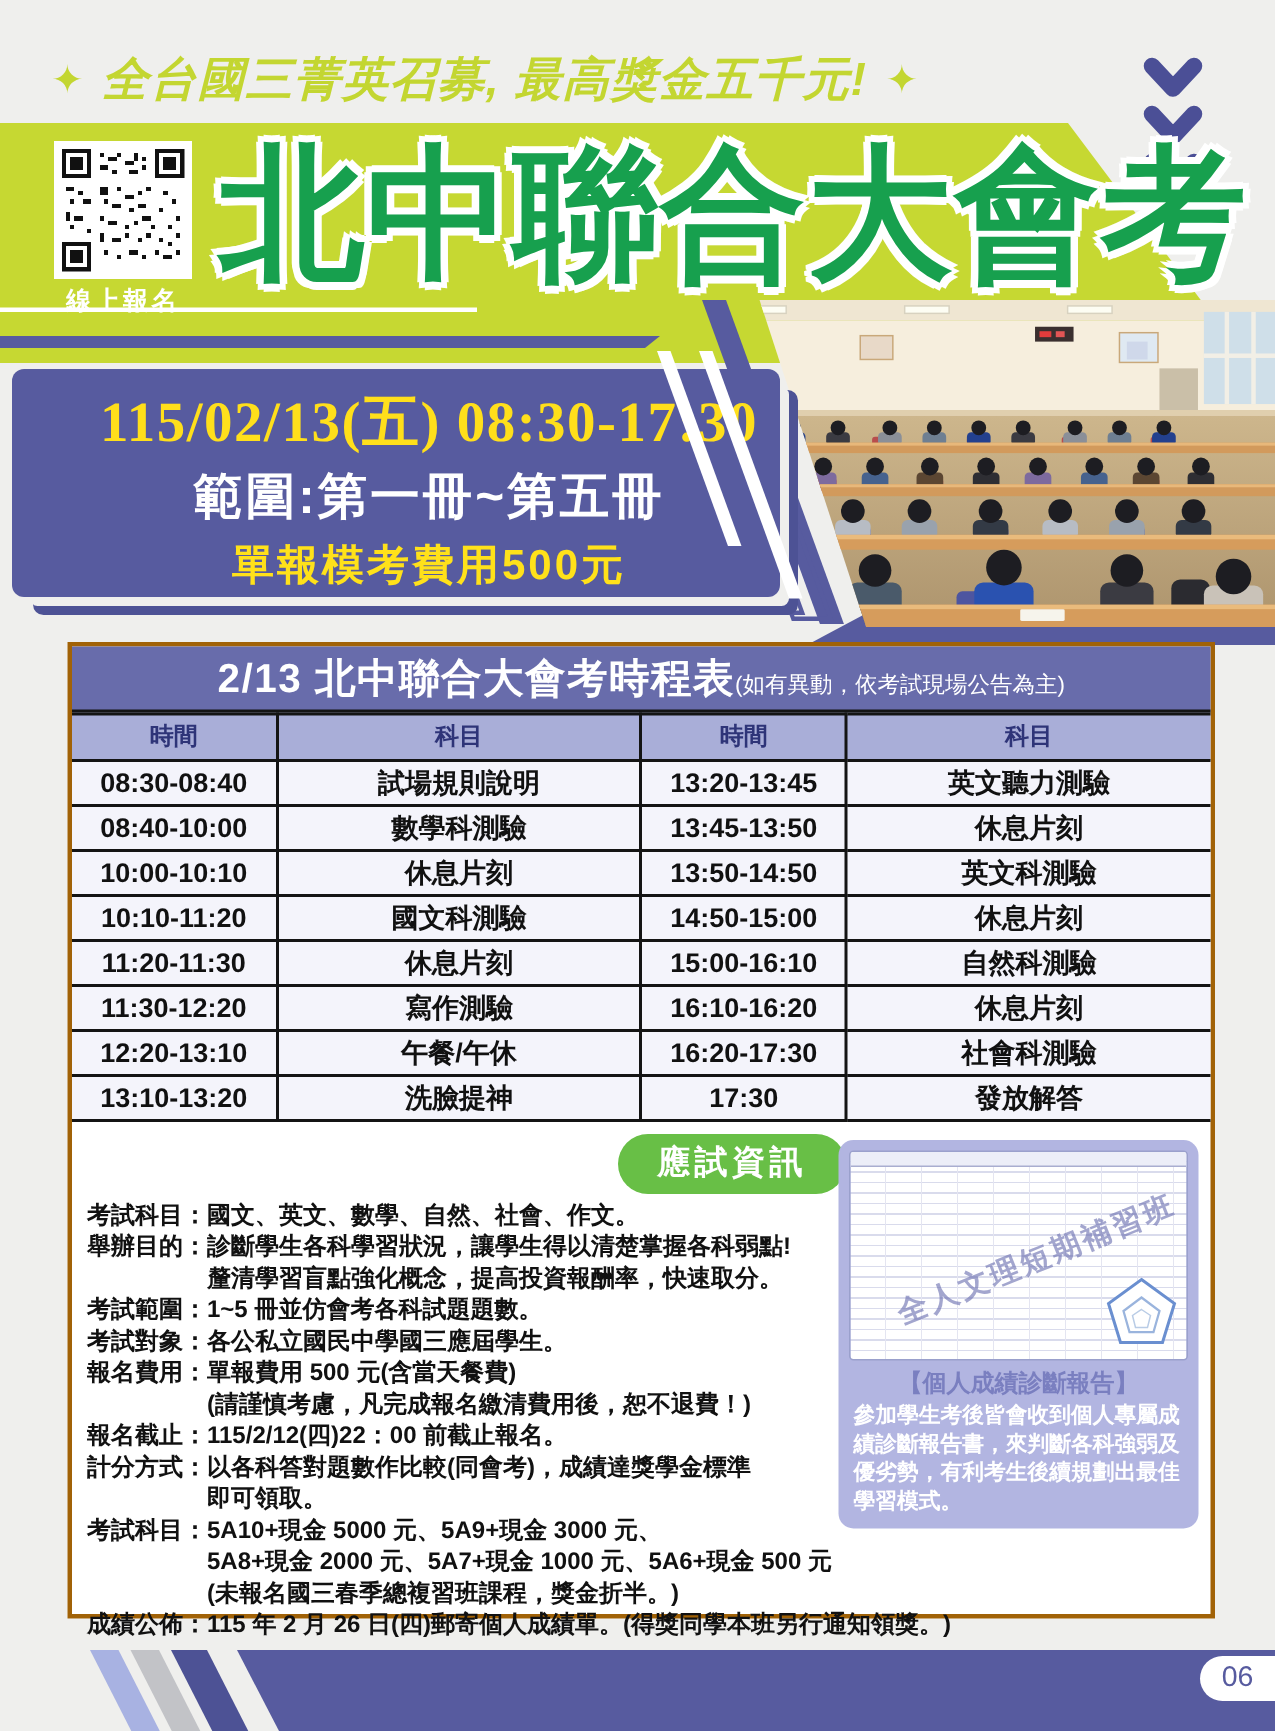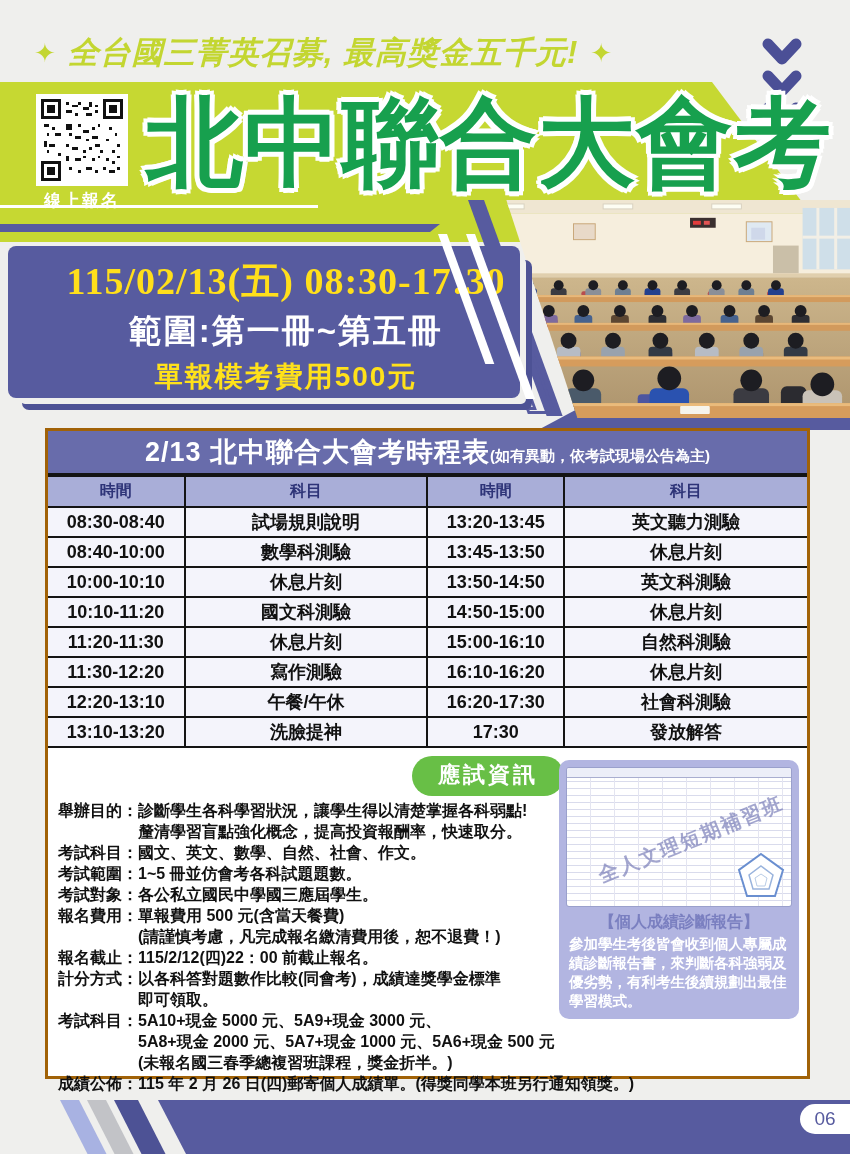--- a/index.html
+++ b/index.html
@@ -55,21 +55,21 @@
     color:#ffdf1b; letter-spacing:1px; }
   .range-line{ font-weight:bold; font-size:33px; color:#fff; letter-spacing:2px; margin-top:2px; }
   .fee-line{ font-weight:bold; font-size:28px; color:#ffe11a; letter-spacing:2px; margin-top:4px; }
 
   
   .content-box{ position:absolute; left:45px; top:428px; width:765px; height:651px; background:#fff;
     border:3px solid #a16207; z-index:3; }
   .sched-title{ background:#686cab; height:44px; display:flex; align-items:center; justify-content:center;
     color:#fff; border-bottom:2px solid #141414; }
   .sched-title .big{ font-size:27px; font-weight:bold; letter-spacing:1px; }
-  .sched-title .note{ font-size:15px; font-weight:bold; margin-top:8px; }
+  .sched-title .note{ font-size:15px; font-weight:normal; margin-top:8px; }
   table.sched{ width:100%; border-collapse:collapse; table-layout:fixed; }
   table.sched th{ background:#a9aed8; color:#2e3478; font-size:16px; font-weight:bold;
     border:2px solid #141414; height:31px; }
   table.sched td{ background:#f4f4fb; color:#111; font-size:18px; font-weight:bold; text-align:center;
     border:2px solid #141414; height:30px; }
   table.sched col.c-time{ width:18%; } table.sched col.c-subj{ width:32%; }
   table.sched tr > *:first-child{ border-left:none; } table.sched tr > *:last-child{ border-right:none; }
 
   
   .info-area{ position:relative; padding:8px 10px 0 10px; }
@@ -492,31 +492,31 @@
         <div class="caption-title">【個人成績診斷報告】</div>
         <div class="caption-body">參加學生考後皆會收到個人專屬成績診斷報告書，來判斷各科強弱及優劣勢，有利考生後續規劃出最佳學習模式。</div>
       </div>
 
       <div class="badge-row">
         <span class="badge">應試資訊</span>
       </div>
 
       <div class="info-left">
         <div class="info-item">
+          <span class="info-label">考試科目：</span>
+          <span class="info-lines">
+              <span class="info-line">國文、英文、數學、自然、社會、作文。</span>
+            </span>
+        </div>
+        <div class="info-item">
           <span class="info-label">舉辦目的：</span>
           <span class="info-lines">
             <span class="info-line">診斷學生各科學習狀況，讓學生得以清楚掌握各科弱點!</span>
             <span class="info-line">釐清學習盲點強化概念，提高投資報酬率，快速取分。</span>
           </span>
-        </div>
-        <div class="info-item">
-          <span class="info-label">考試科目：</span>
-          <span class="info-lines">
-              <span class="info-line">國文、英文、數學、自然、社會、作文。</span>
-            </span>
         </div>
         <div class="info-item">
           <span class="info-label">考試範圍：</span>
           <span class="info-lines">
               <span class="info-line">1~5 冊並仿會考各科試題題數。</span>
             </span>
         </div>
         <div class="info-item">
           <span class="info-label">考試對象：</span>
           <span class="info-lines">

